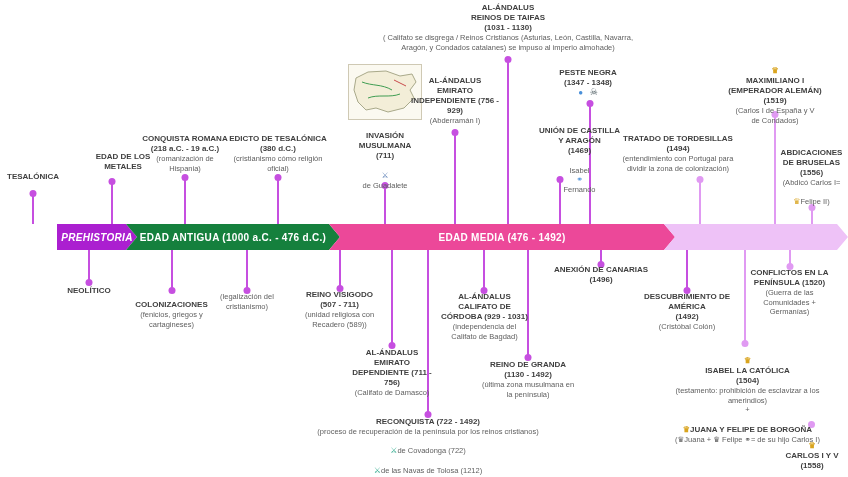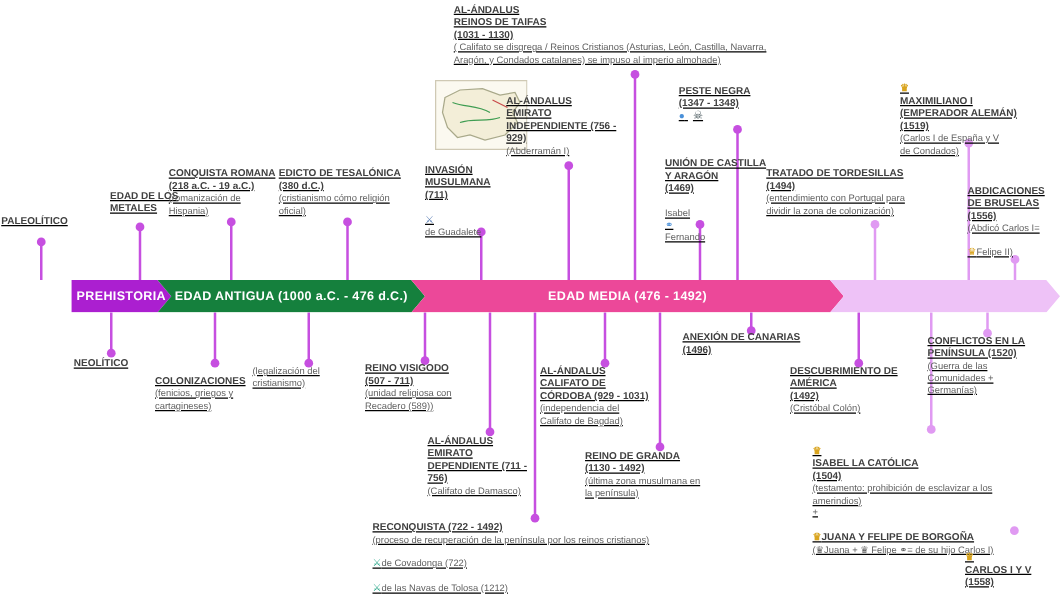--- a/index.html
+++ b/index.html
@@ -8,36 +8,36 @@
     position:relative; width:848px; height:477px; background:#ffffff;
     font-family:"Liberation Sans", sans-serif; overflow:hidden;
   }
 
   
   .seg {
     position:absolute; top:224px; height:26px; z-index:2;
     display:flex; align-items:center; justify-content:center;
     color:#ffffff; font-weight:bold; font-size:10px; letter-spacing:.3px;
   }
-  .seg-first { clip-path: polygon(0 0, calc(100% - 11px) 0, 100% 50%, calc(100% - 11px) 100%, 0 100%); }
+  .seg-first { clip-path: polygon(0 0, calc(100% - 11px) 0, 100% 50%, calc(100% - 11px) 100%, 0 100%); font-style: italic; }
   .seg-mid   { clip-path: polygon(0 0, calc(100% - 11px) 0, 100% 50%, calc(100% - 11px) 100%, 0 100%, 11px 50%); }
 
   
   .stem { position:absolute; width:2px; background:#c64fe0; z-index:1; }
   .stem.light { background:#e09af2; }
   .stem::after {
     content:""; position:absolute; left:50%; transform:translateX(-50%);
     width:7px; height:7px; border-radius:50%; background:inherit;
   }
   .stem.up::after { top:-6px; }
   .stem.down::after { bottom:-6px; }
   .lone-dot { position:absolute; width:7px; height:7px; border-radius:50%; background:#e09af2; z-index:1; }
 
   
-  .event { position:absolute; z-index:3;text-decoration:underline; }
+  .event { position:absolute; text-align:center; z-index:3; }
   .ev-title { font-weight:bold; font-size:8px; color:#3f3f3f; line-height:1.25; white-space:pre-line; }
   .ev-sub   { font-size:7.5px; color:#606060; line-height:1.27; white-space:pre-line; }
   .ev-icons { font-size:9px; line-height:1.1; }
 
   
   .ic-crown   { color:#d9a41e; font-size:8px; }
   .ic-swords-b{ color:#5b7fb5; font-size:8px; }
   .ic-swords-g{ color:#2fa98c; font-size:8px; }
   .ic-skull   { color:#45555a; font-size:9px; margin-left:4px; }
   .ic-virus   { color:#4a90d9; font-size:8px; }
@@ -94,21 +94,21 @@
     <svg width="74" height="56" viewBox="0 0 74 56" xmlns="http://www.w3.org/2000/svg">
       <rect x="0.5" y="0.5" width="73" height="55" fill="#fbf9f0" stroke="#cfc9b4" stroke-width="1"></rect>
       <path d="M8 14 L20 8 L38 7 L52 12 L64 10 L68 18 L62 26 L66 34 L56 44 L40 48 L28 44 L18 46 L10 38 L6 26 Z" fill="#f3eed8" stroke="#a9a98a" stroke-width="1"></path>
       <path d="M14 18 C 24 22, 34 20, 44 26" stroke="#3f9d52" stroke-width="1" fill="none"></path>
       <path d="M20 34 C 30 30, 42 34, 52 30" stroke="#3f9d52" stroke-width="1" fill="none"></path>
       <path d="M46 16 L58 22" stroke="#c94b4b" stroke-width="1" fill="none"></path>
     </svg>
   </div>
 
   <div class="event" style="left:1px; top:172px; width:64px;">
-    <div class="ev-title">PALEOLÍTICO</div>
+    <div class="ev-title">TESALÓNICA</div>
   </div>
 
   <div class="event" style="left:88px; top:152px; width:70px;">
     <div class="ev-title">EDAD DE LOS
 METALES</div>
   </div>
 
   <div class="event" style="left:135px; top:134px; width:100px;">
     <div class="ev-title">CONQUISTA ROMANA
 (218 a.C. - 19 a.C.)</div>

